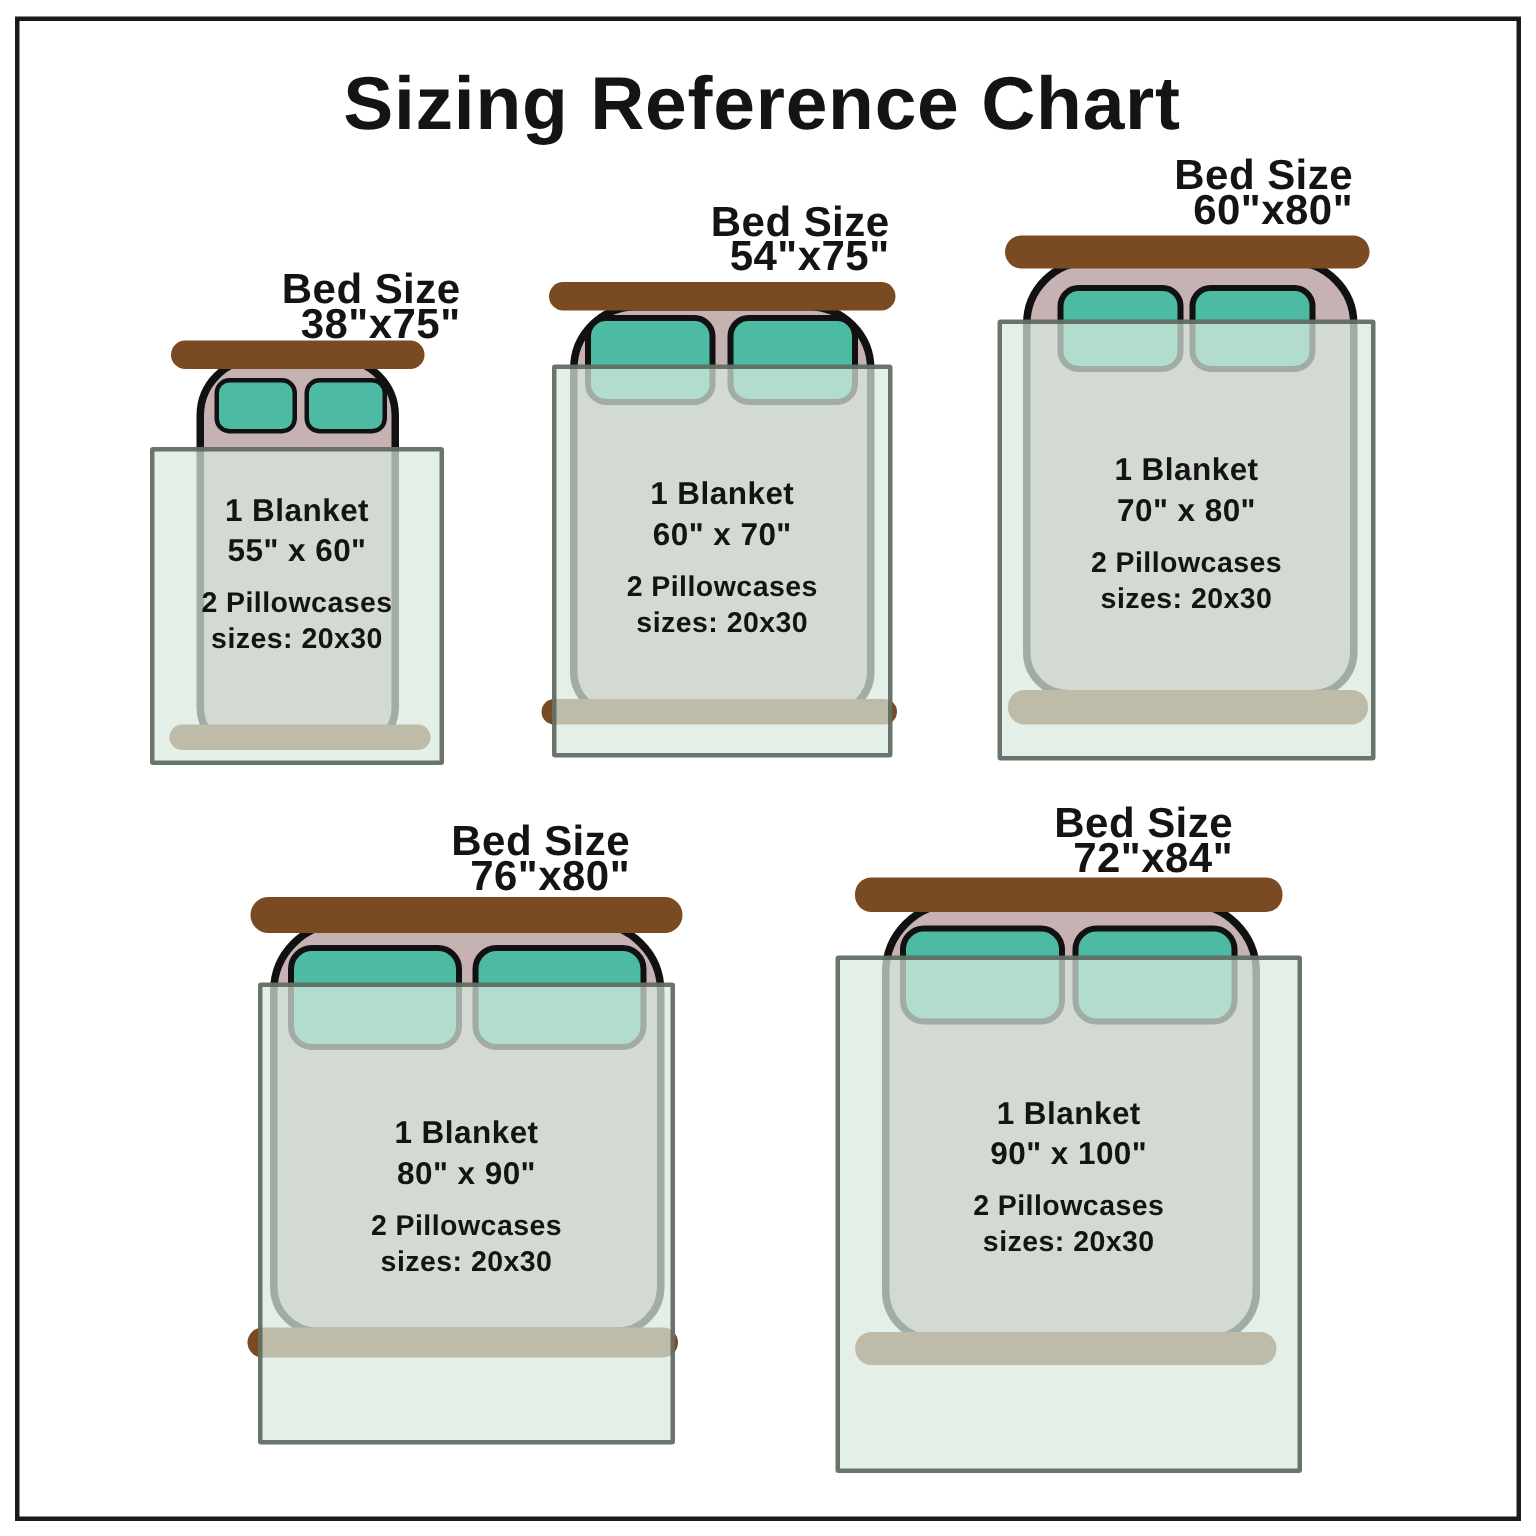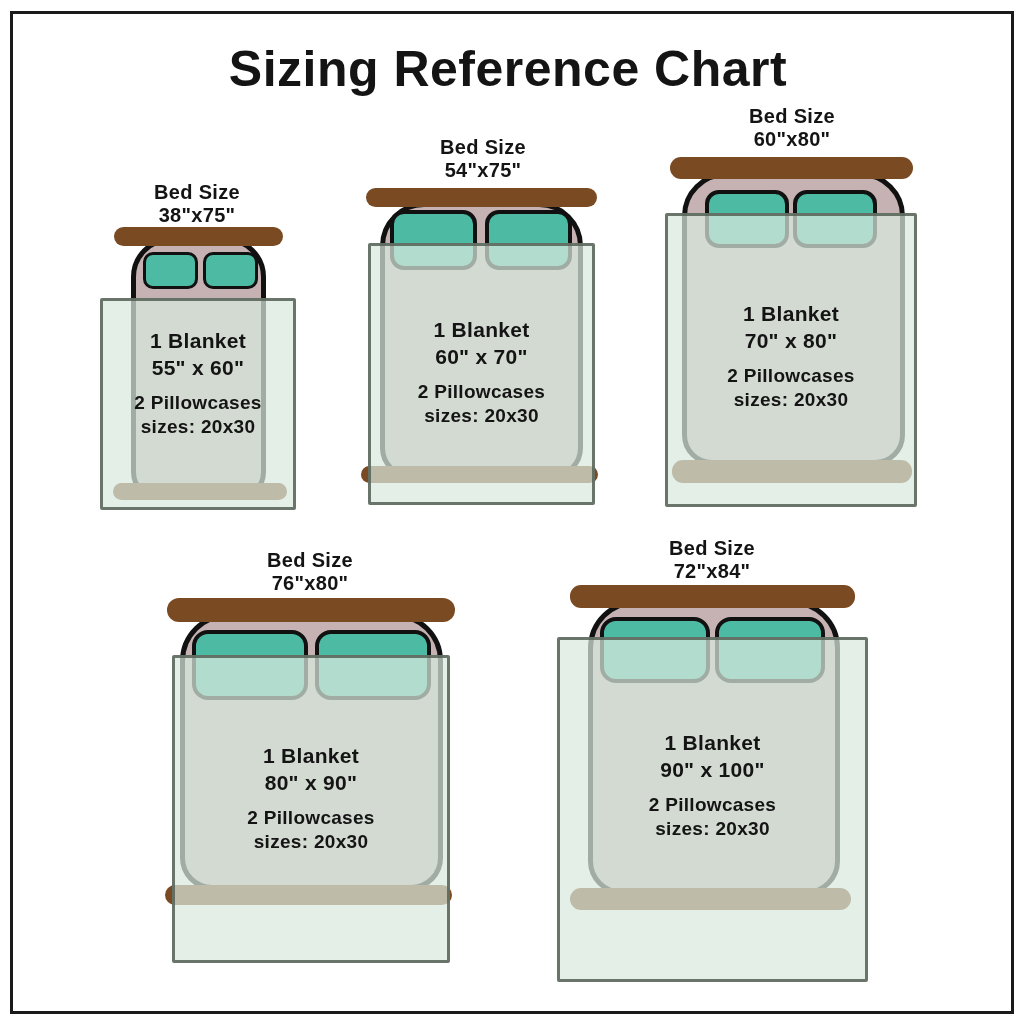--- a/index.html
+++ b/index.html
@@ -22,22 +22,22 @@
     left: 0; top: 40px; width: 1016px;
     text-align: center;
     font-size: 50px;
     font-weight: 800;
     letter-spacing: 0.5px;
     color: var(--text, #141414);
     margin: 0;
   }
   .bed-label {
     position: absolute;
-    text-align: center;
-    font-size: 20px;
+    text-align: right;
+    font-size: 28px;
     font-weight: 800;
     line-height: 23px;
     letter-spacing: 0.3px;
     z-index: 6;
   }
   .headboard {
     position: absolute;
     background: var(--headboard, #7a4a22);
     z-index: 3;
   }

